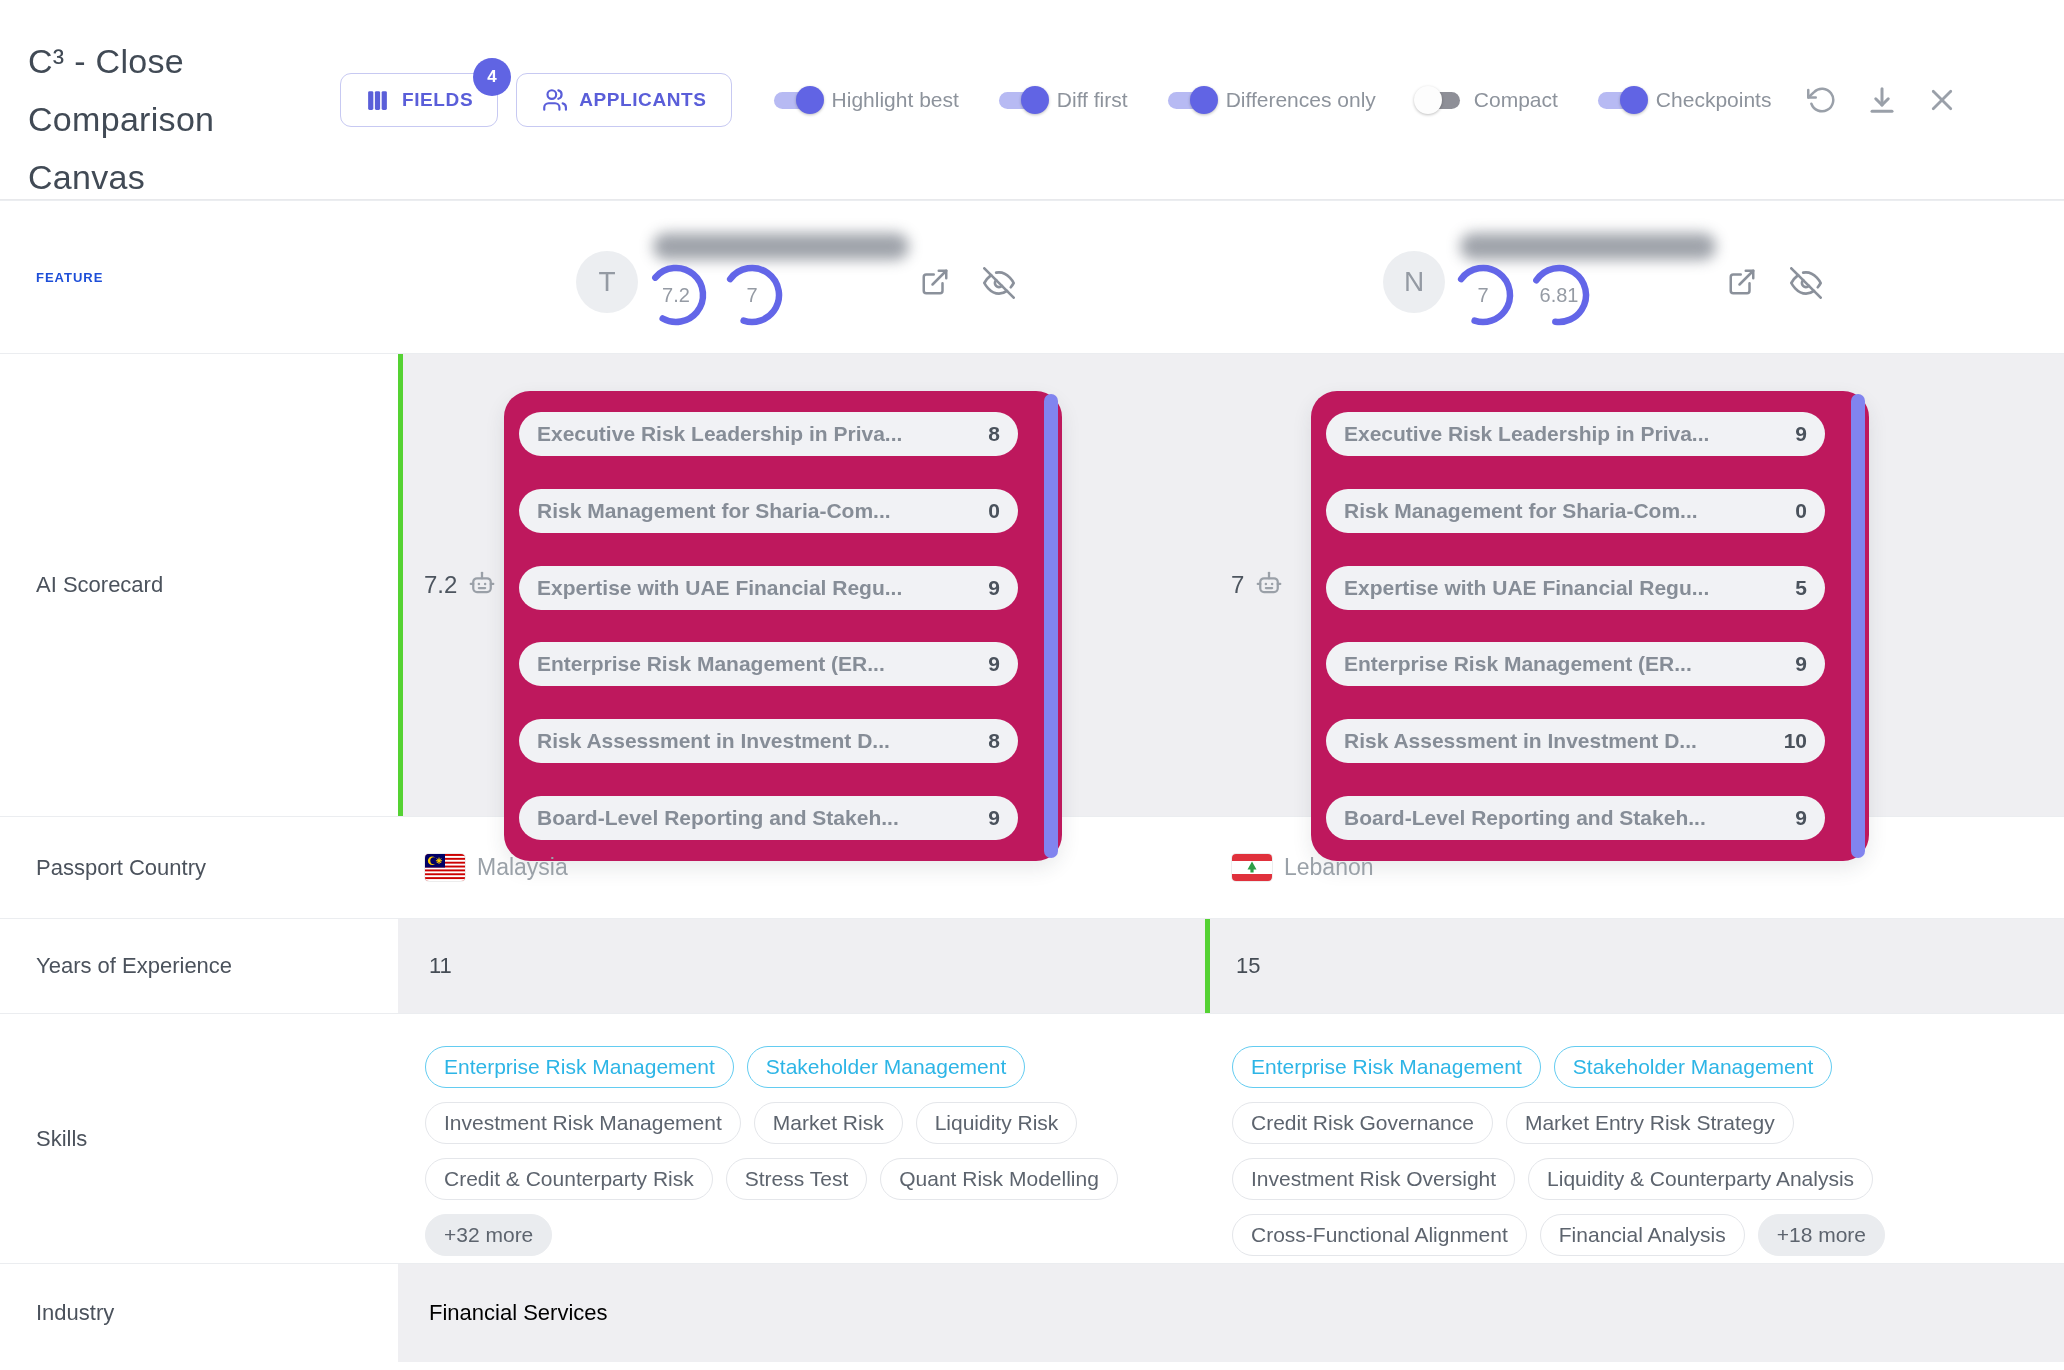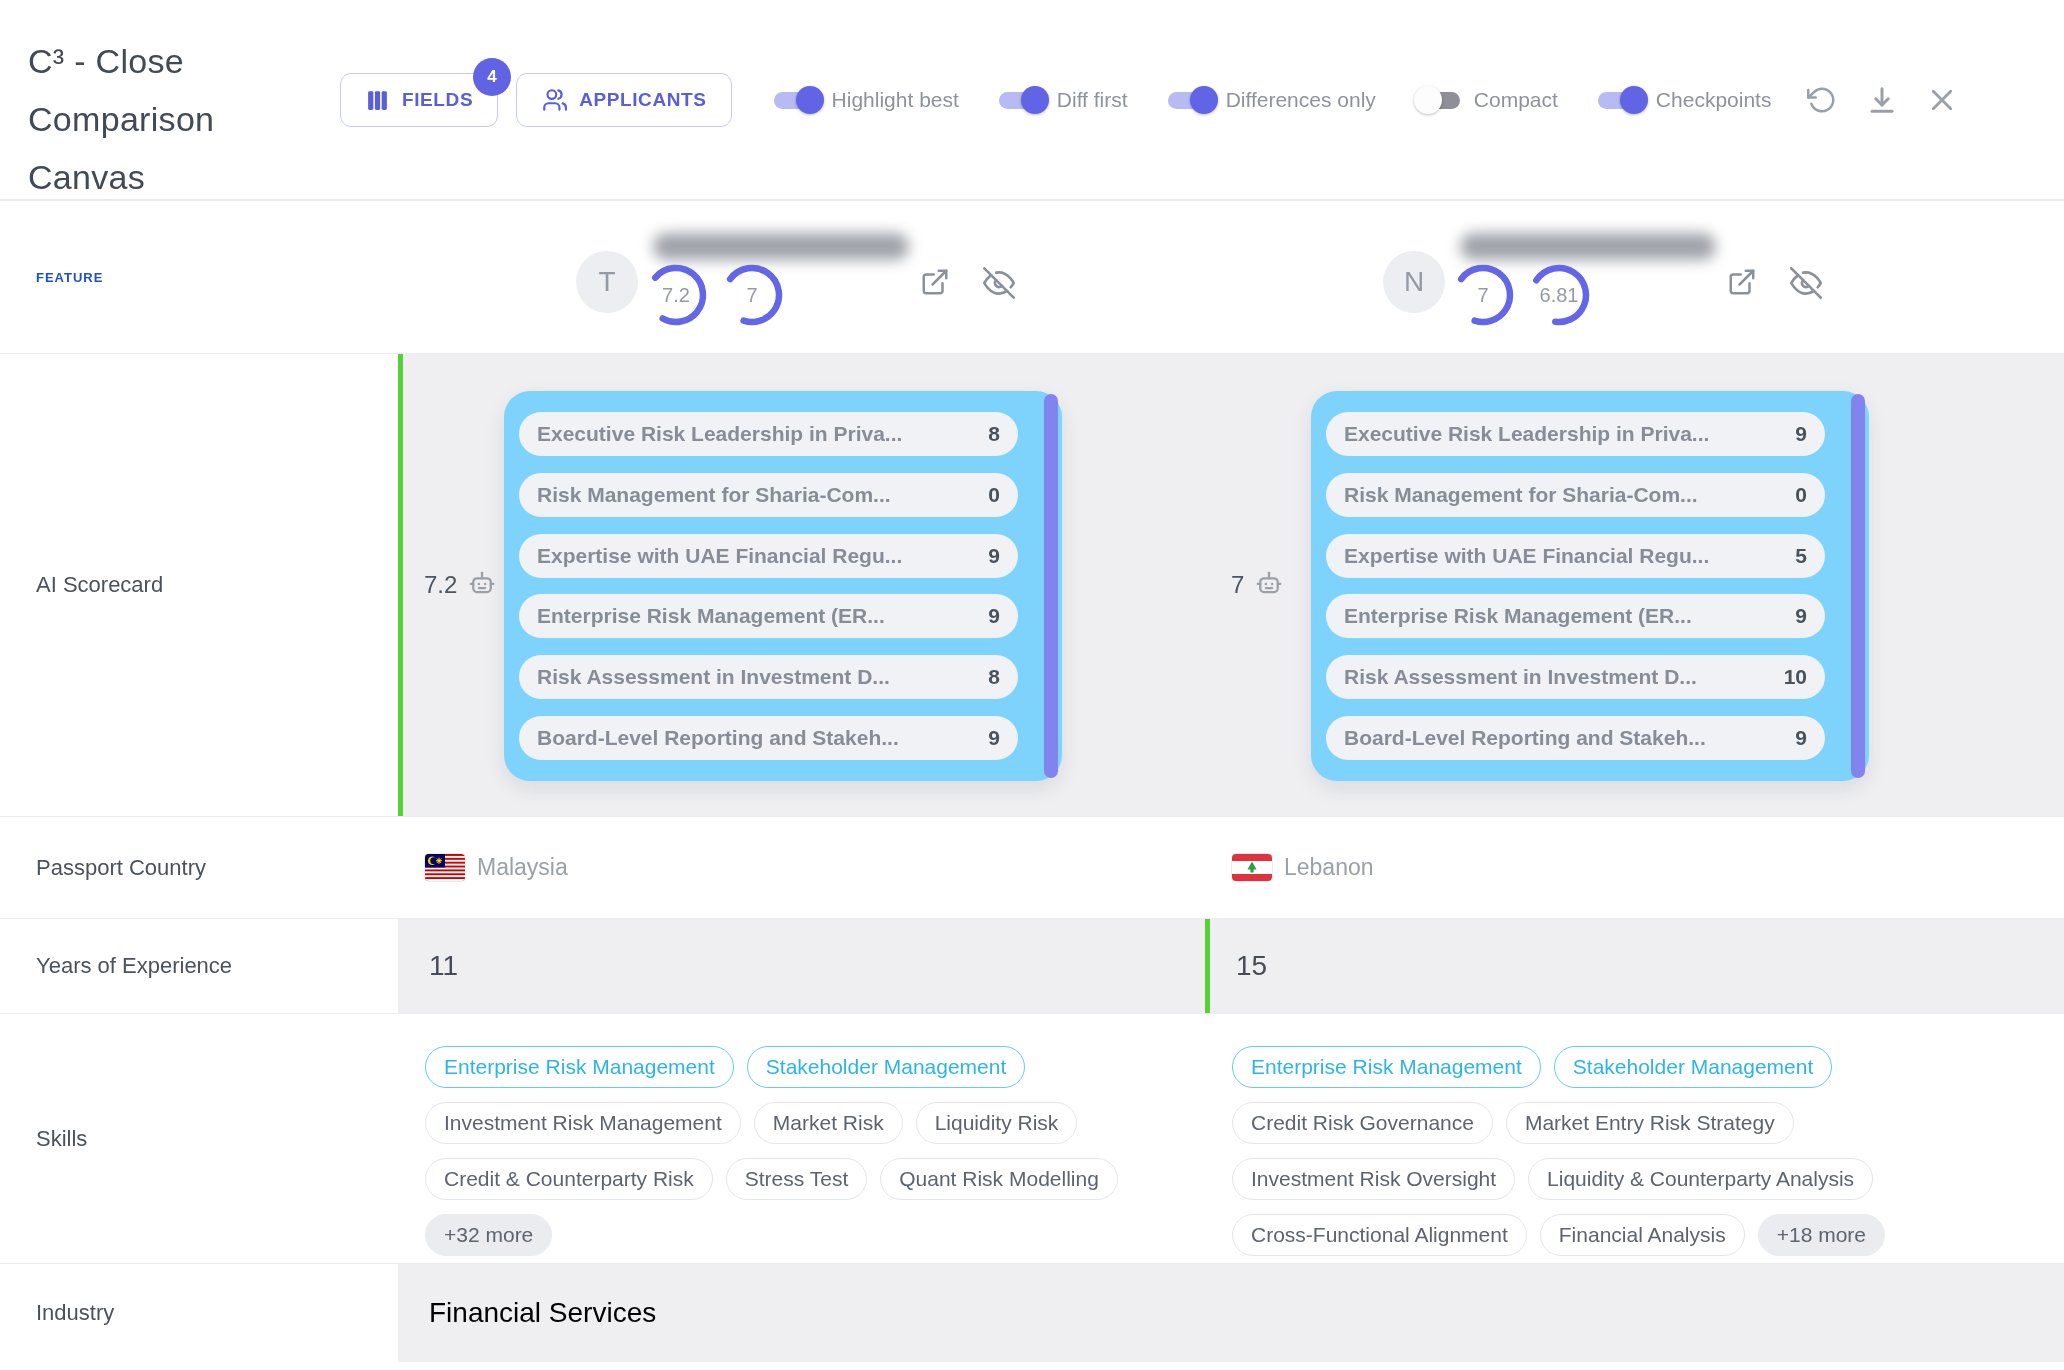--- a/index.html
+++ b/index.html
@@ -57,36 +57,36 @@
   .ring .val { position: absolute; inset: 0; display: flex; align-items: center; justify-content: center; font-size: 20px; color: #959ba4; }
   .hdr-icon { position: absolute; top: 66px; color: #8b919b; cursor: pointer; }
   .hdr-icon.ext { left: 522px; }
   .hdr-icon.eye { left: 585px; }
 
   
   .row.scorecard { height: 463px; }
   .overall { position: absolute; left: 26px; top: 0; bottom: 0; display: flex; align-items: center; gap: 10px;
     font-size: 24px; color: #4d555f; }
   .overall svg { color: #9aa0a8; }
-  .sc-card { position: absolute; left: 106px; top: 37px; width: 558px; height: 390px; background: #7dd3fc; border-radius: 26px;
+  .sc-card { position: absolute; left: 106px; top: 37px; width: 558px; height: 470px; background: #be185d; border-radius: 26px;
     box-shadow: 0 8px 20px rgba(40,45,60,.10); padding: 21px 44px 21px 15px; display: flex; flex-direction: column; justify-content: space-between; }
   .sc-chip { height: 44px; border-radius: 22px; background: #f1f2f5; display: flex; align-items: center; justify-content: space-between; padding: 0 18px; }
   .sc-chip .n { font-size: 21px; font-weight: 600; color: #868d97; white-space: nowrap; }
   .sc-chip .s { font-size: 21px; font-weight: 600; color: #4a525c; margin-left: 14px; }
   .sc-scroll { position: absolute; right: 4px; top: 3px; bottom: 3px; width: 14px; border-radius: 8px; background: #8184ef; cursor: pointer; }
 
   
   .row.passport { height: 102px; }
   .flag-line { position: absolute; left: 27px; top: 0; bottom: 0; display: flex; align-items: center; gap: 12px; }
   .flag { border-radius: 4px; overflow: hidden; box-shadow: 0 0 0 1px rgba(0,0,0,.07); flex: 0 0 auto; display: block; }
   .country { font-size: 23px; color: #9aa1a8; }
 
   
   .row.yoe { height: 95px; }
-  .plain-val { position: absolute; left: 31px; top: 0; bottom: 0; display: flex; align-items: center; font-size: 28px; color: #454c55; }
+  .plain-val { position: absolute; left: 31px; top: 0; bottom: 0; display: flex; align-items: center; font-size: 22px; color: #454c55; }
 
   
   .row.skills { height: 250px; }
   .skill-wrap { position: absolute; left: 27px; top: 32px; width: 718px; display: flex; flex-wrap: wrap; gap: 14px 13px; align-content: flex-start; }
   .skill { height: 42px; border-radius: 21px; border: 1.5px solid #e4e6ea; background: #fff; display: flex; align-items: center;
     padding: 16px 18px; font-size: 21px; color: #5d646e; white-space: nowrap; }
   .skill.hl { color: #2db5e6; border-color: #63ccf1; font-weight: 500; }
   .skill.more { background: #eaecef; border-color: #eaecef; cursor: pointer; }
 
   

